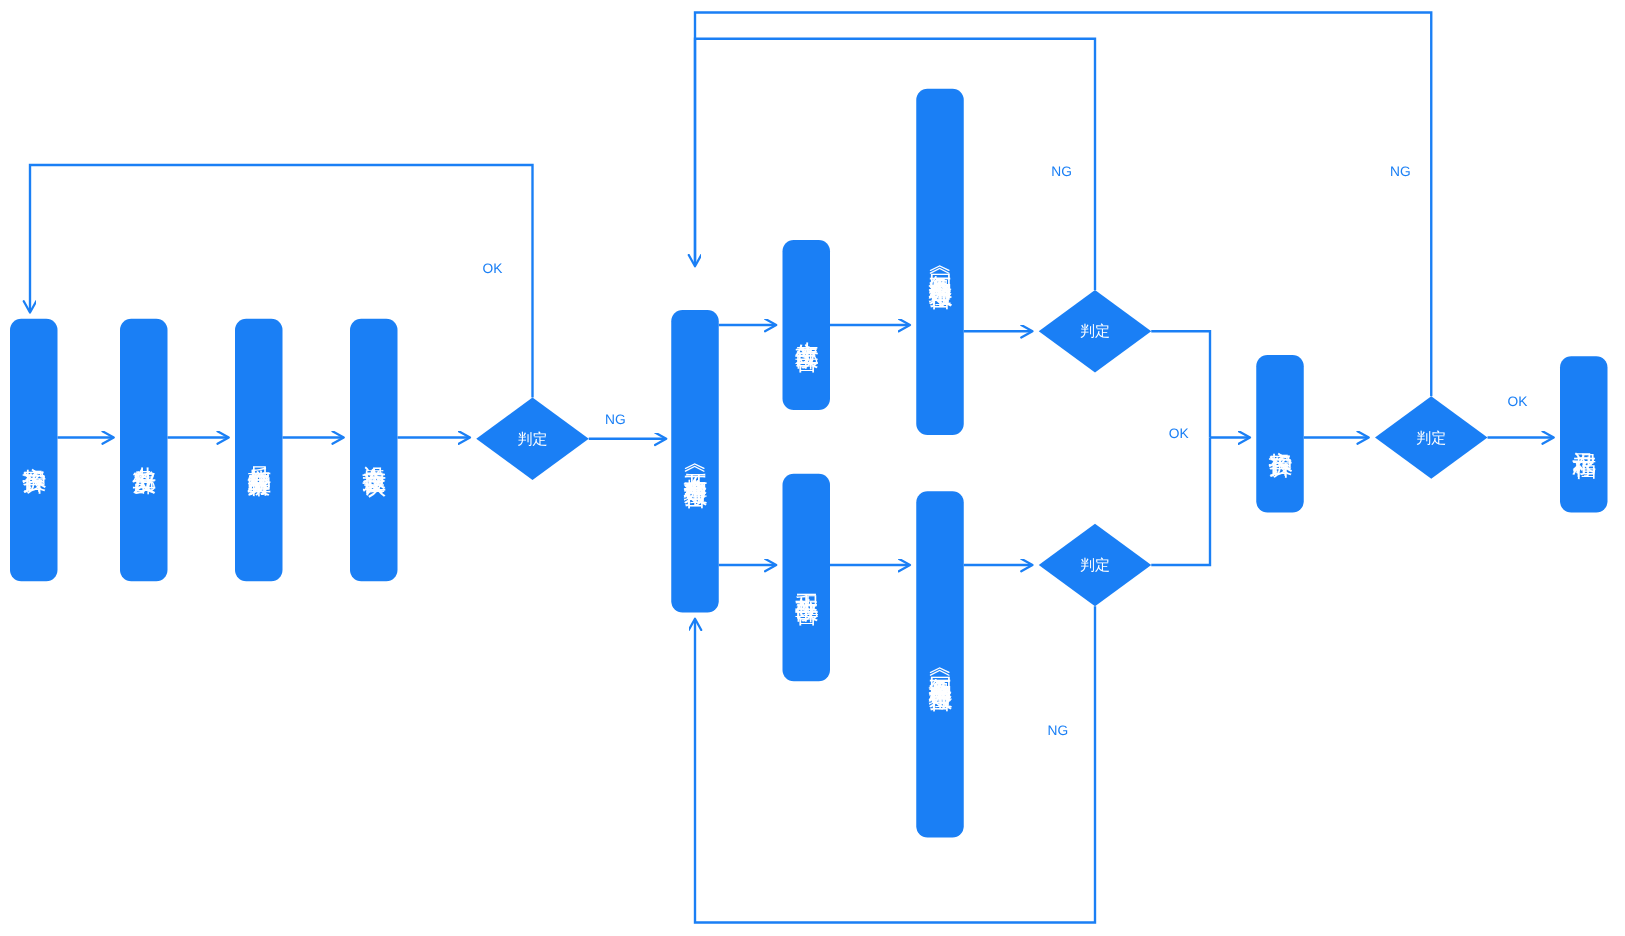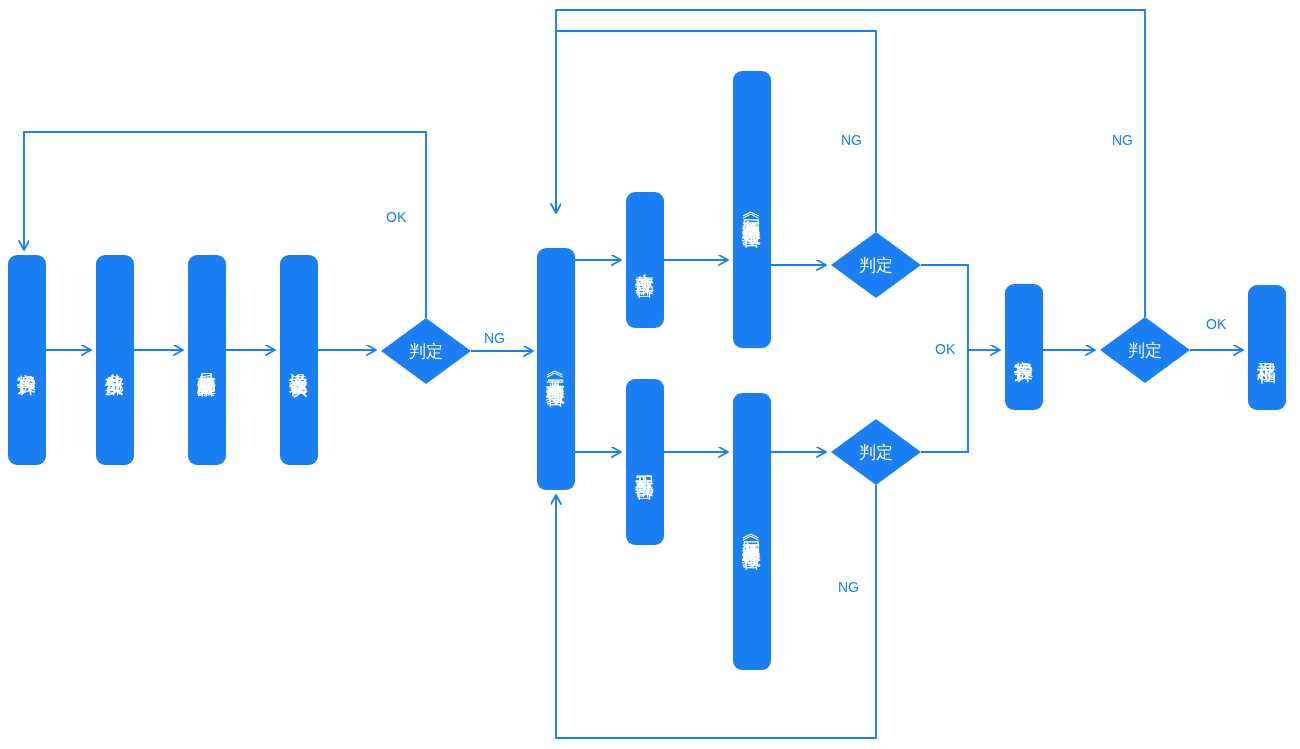--- a/index.html
+++ b/index.html
@@ -23,29 +23,29 @@
     position:absolute;
     background:#1a7ff5;
     border-radius:9px;
     display:flex;
     align-items:center;
     justify-content:center;
     box-sizing:border-box;
   }
   .diamond-label{
     position:absolute;
-    font-size:17px;
+    font-size:12px;
     color:#ffffff;
     font-family:"Liberation Sans","DejaVu Sans",sans-serif;
     display:flex;align-items:center;justify-content:center;
     pointer-events:none;
   }
   .edge-label{
     position:absolute;
-    font-size:14px;
+    font-size:11px;
     color:#1a7ff5;
     font-family:"Liberation Sans","DejaVu Sans",sans-serif;
     white-space:nowrap;
   }
 </style>
 </head>
 <body>
 
 <div id="stage">
 

